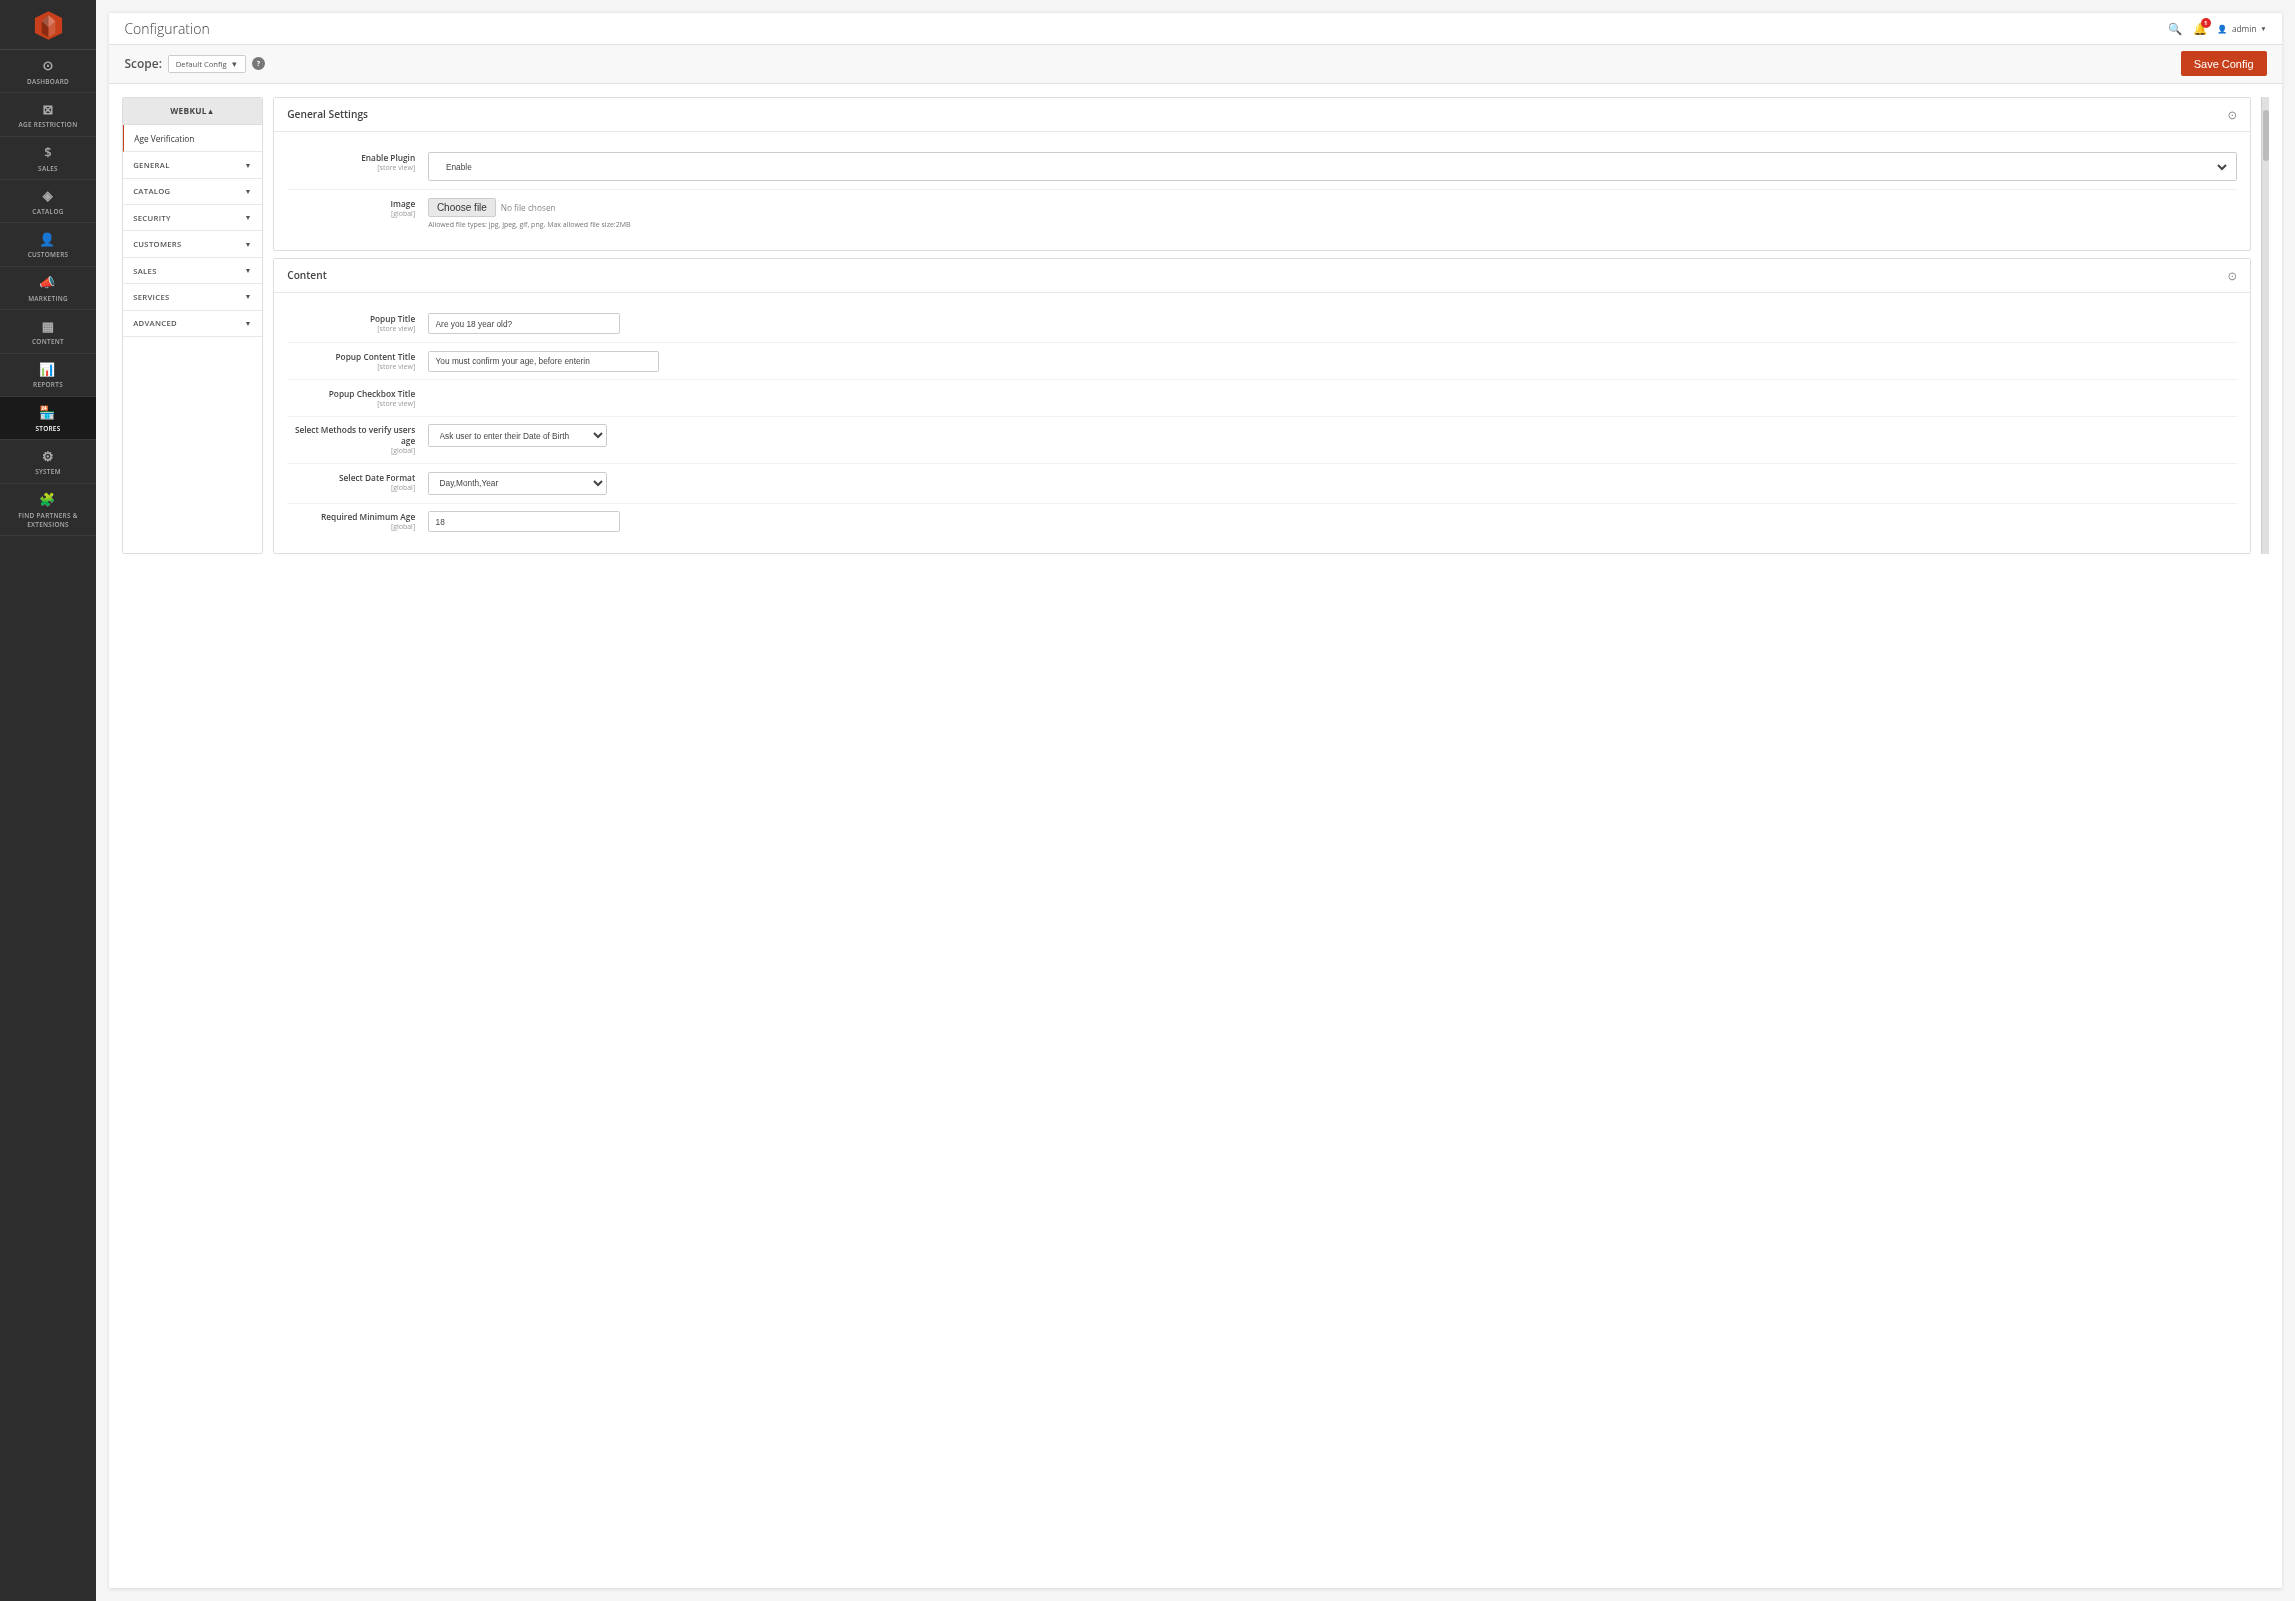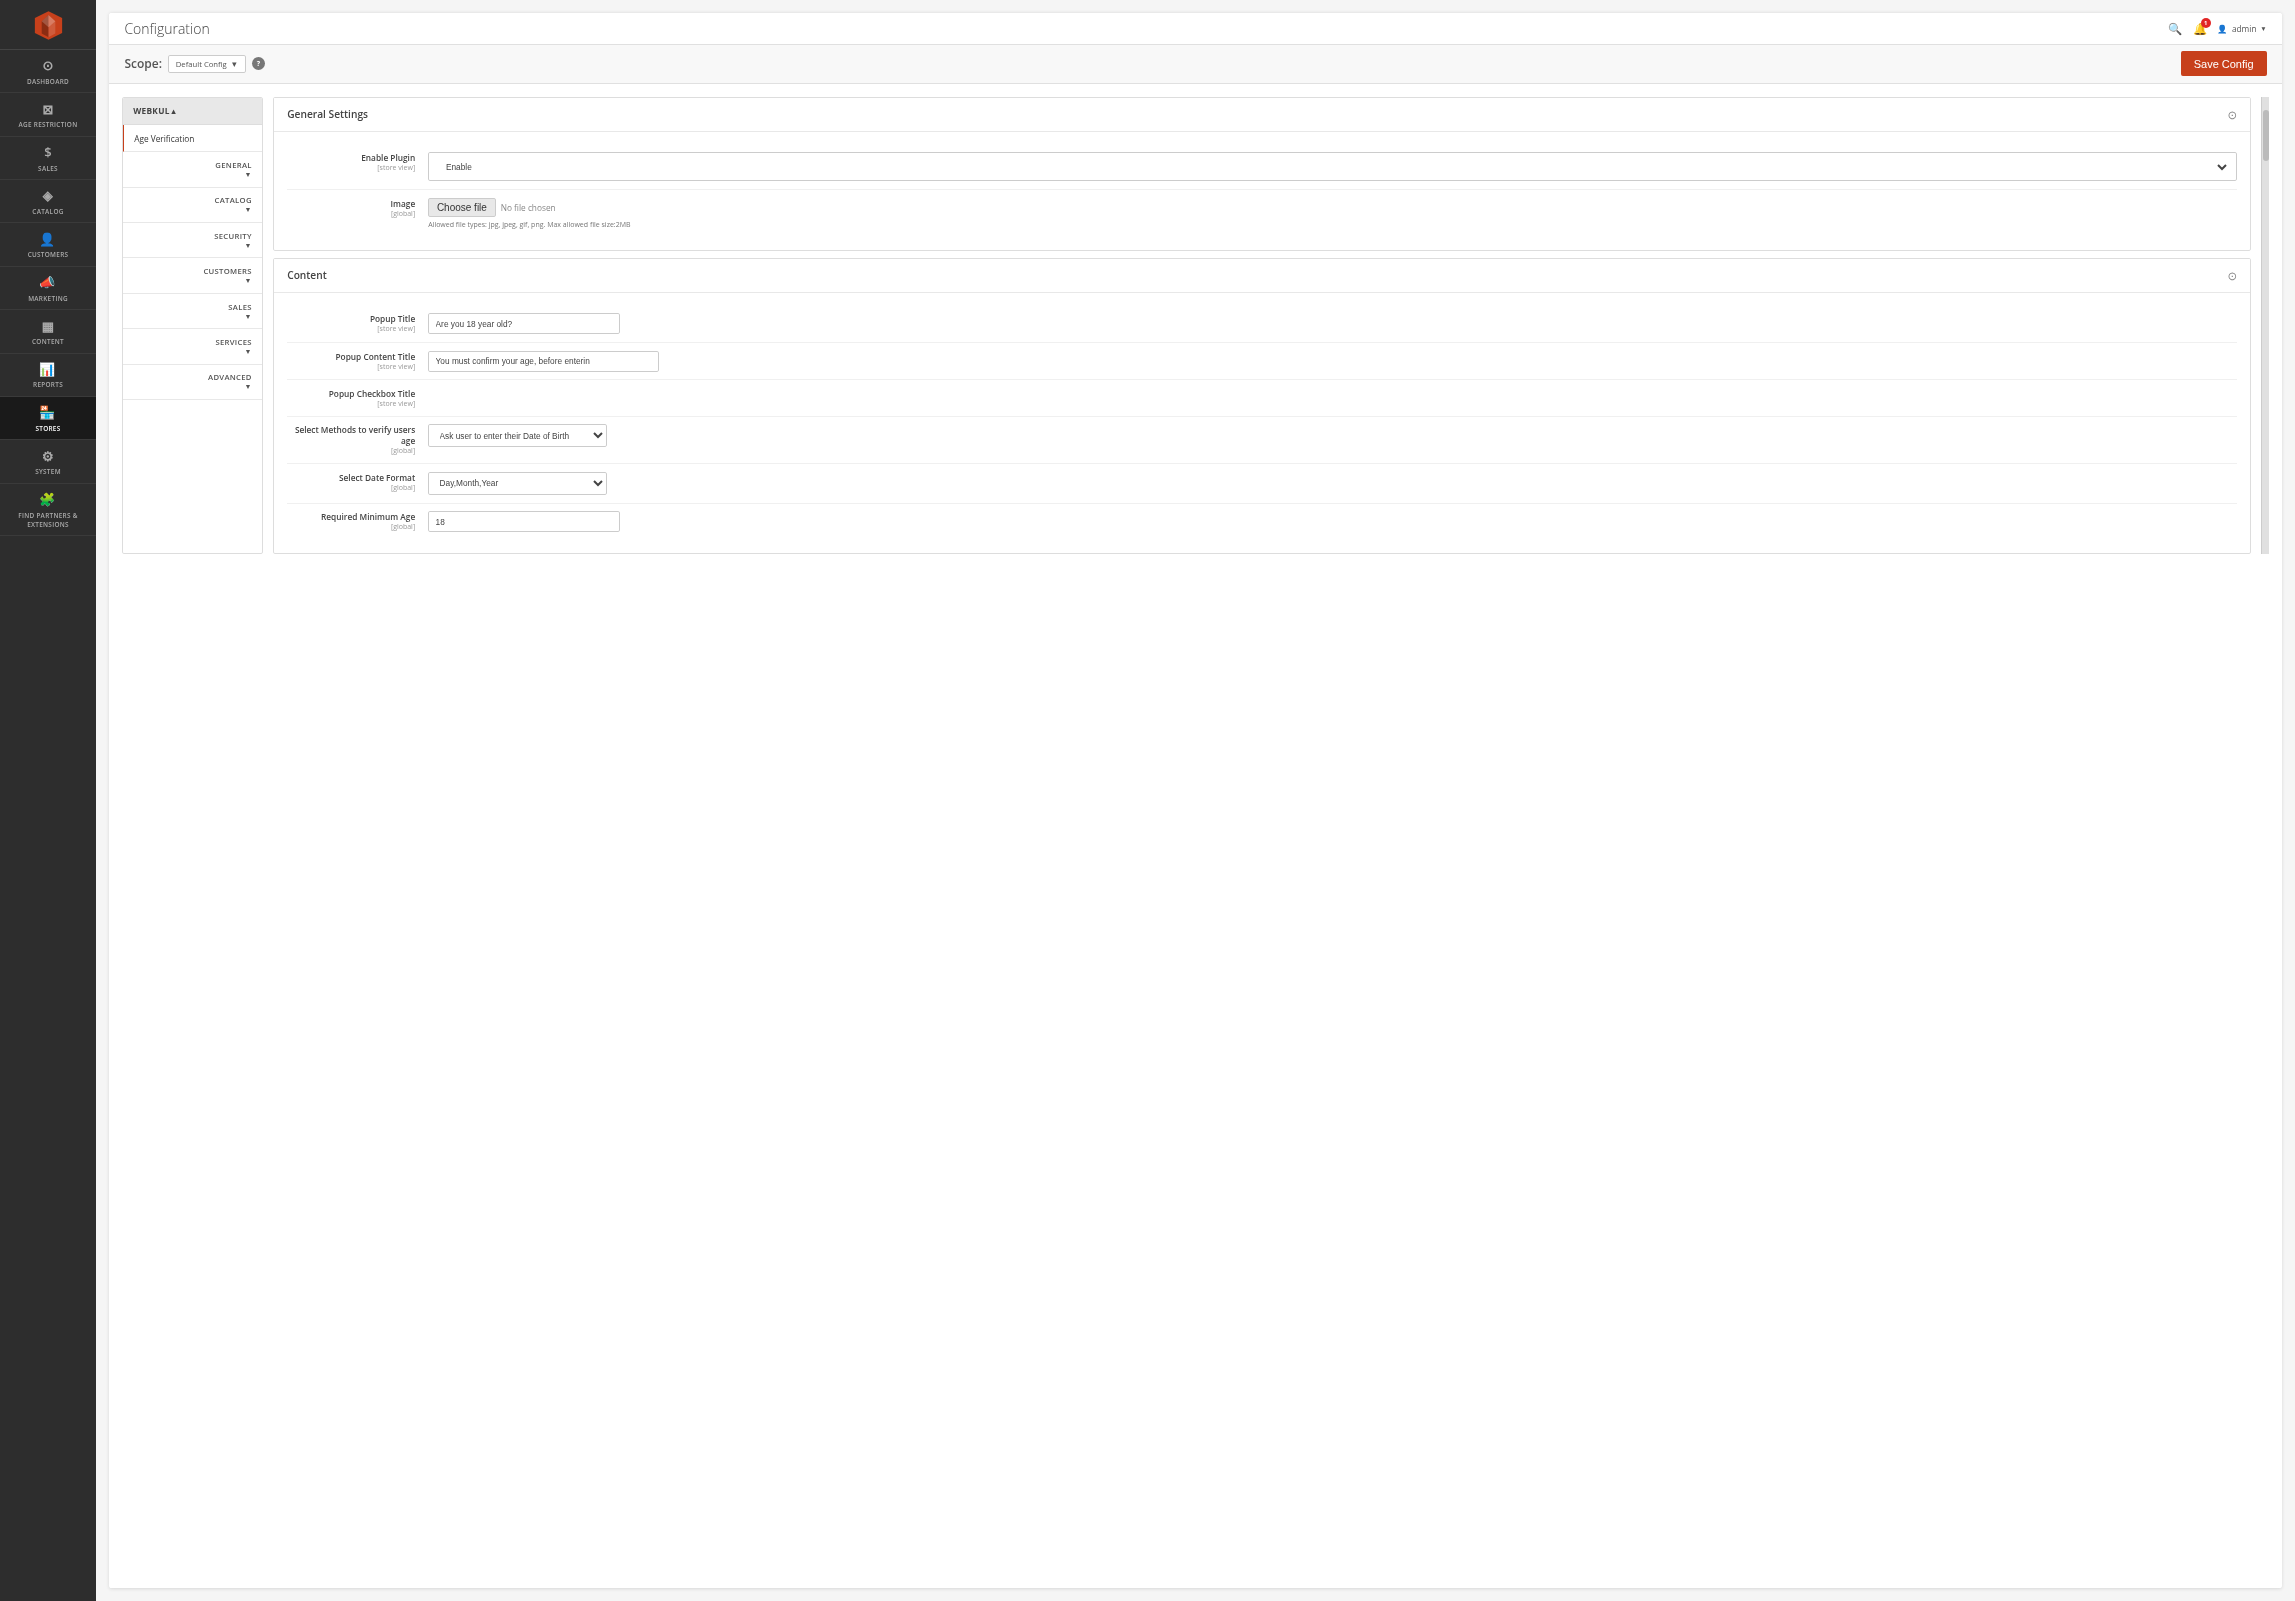--- a/index.html
+++ b/index.html
@@ -34,24 +34,24 @@
     .scope-label { font-weight: 600; color: #555; font-size: 12px; }
     .scope-select { display: flex; align-items: center; gap: 3.8px; background: #fff; border: 0.6px solid #ccc; border-radius: 1.9px; padding: 3.2px 6.4px; cursor: pointer; font-size: 7.7px; color: #555; }
     .scope-help { width: 13px; height: 13px; border-radius: 50%; background: #777; color: #fff; display: flex; align-items: center; justify-content: center; font-size: 7px; font-weight: 700; cursor: pointer; }
     .save-config-btn { background: #c7401b; color: #fff; border: none; border-radius: 1.9px; padding: 6.4px 13px; font-size: 11px; font-weight: 400; cursor: pointer; }
 
     
     .content-area { display: flex; padding: 13px; gap: 10.2px; }
 
     
     .left-panel { width: 141px; flex-shrink: 0; background: #fff; border: 0.6px solid #ddd; border-radius: 1.9px; overflow: hidden; }
-    .left-panel-header { background: #e8e8e8; padding: 7.7px 10.2px; display: flex; align-items: center; justify-content: flex-start; font-weight: 700; font-size: 8.3px; color: #444; letter-spacing: 0.3px; border-bottom: 0.6px solid #ddd; }
+    .left-panel-header { background: #e8e8e8; padding: 7.7px 10.2px; display: flex; align-items: center; justify-content: center; font-weight: 700; font-size: 8.3px; color: #444; letter-spacing: 0.3px; border-bottom: 0.6px solid #ddd; }
     .left-panel-header-arrow { font-size: 7.7px; }
     .age-verification-item { padding: 7.7px 10.2px; border-left: 1.9px solid #c7401b; background: #fff; cursor: pointer; font-size: 8.3px; color: #333; border-bottom: 0.6px solid #e8e8e8; }
-    .accordion-item { padding: 7.7px 10.2px; display: flex; align-items: flex-end; justify-content: space-between; cursor: pointer; border-bottom: 0.6px solid #e8e8e8; font-weight: 600; font-size: 7.7px; color: #555; letter-spacing: 0.3px; flex-direction: column; }
+    .accordion-item { padding: 7.7px 10.2px; display: flex; align-items: center; justify-content: space-between; cursor: pointer; border-bottom: 0.6px solid #e8e8e8; font-weight: 600; font-size: 7.7px; color: #555; letter-spacing: 0.3px; }
     .accordion-arrow { font-size: 7px; }
 
     
     .right-panel { flex: 1; display: flex; flex-direction: column; gap: 6.4px; }
 
     
     .settings-section { background: #fff; border: 0.6px solid #ddd; border-radius: 1.9px; overflow: hidden; }
     .section-header { padding: 9px 13px; display: flex; align-items: center; justify-content: space-between; border-bottom: 0.6px solid #e8e8e8; background: #fff; }
     .section-title { font-size: 10.2px; font-weight: 600; color: #444; }
     .section-collapse-btn { font-size: 11.5px; color: #888; cursor: pointer; }

